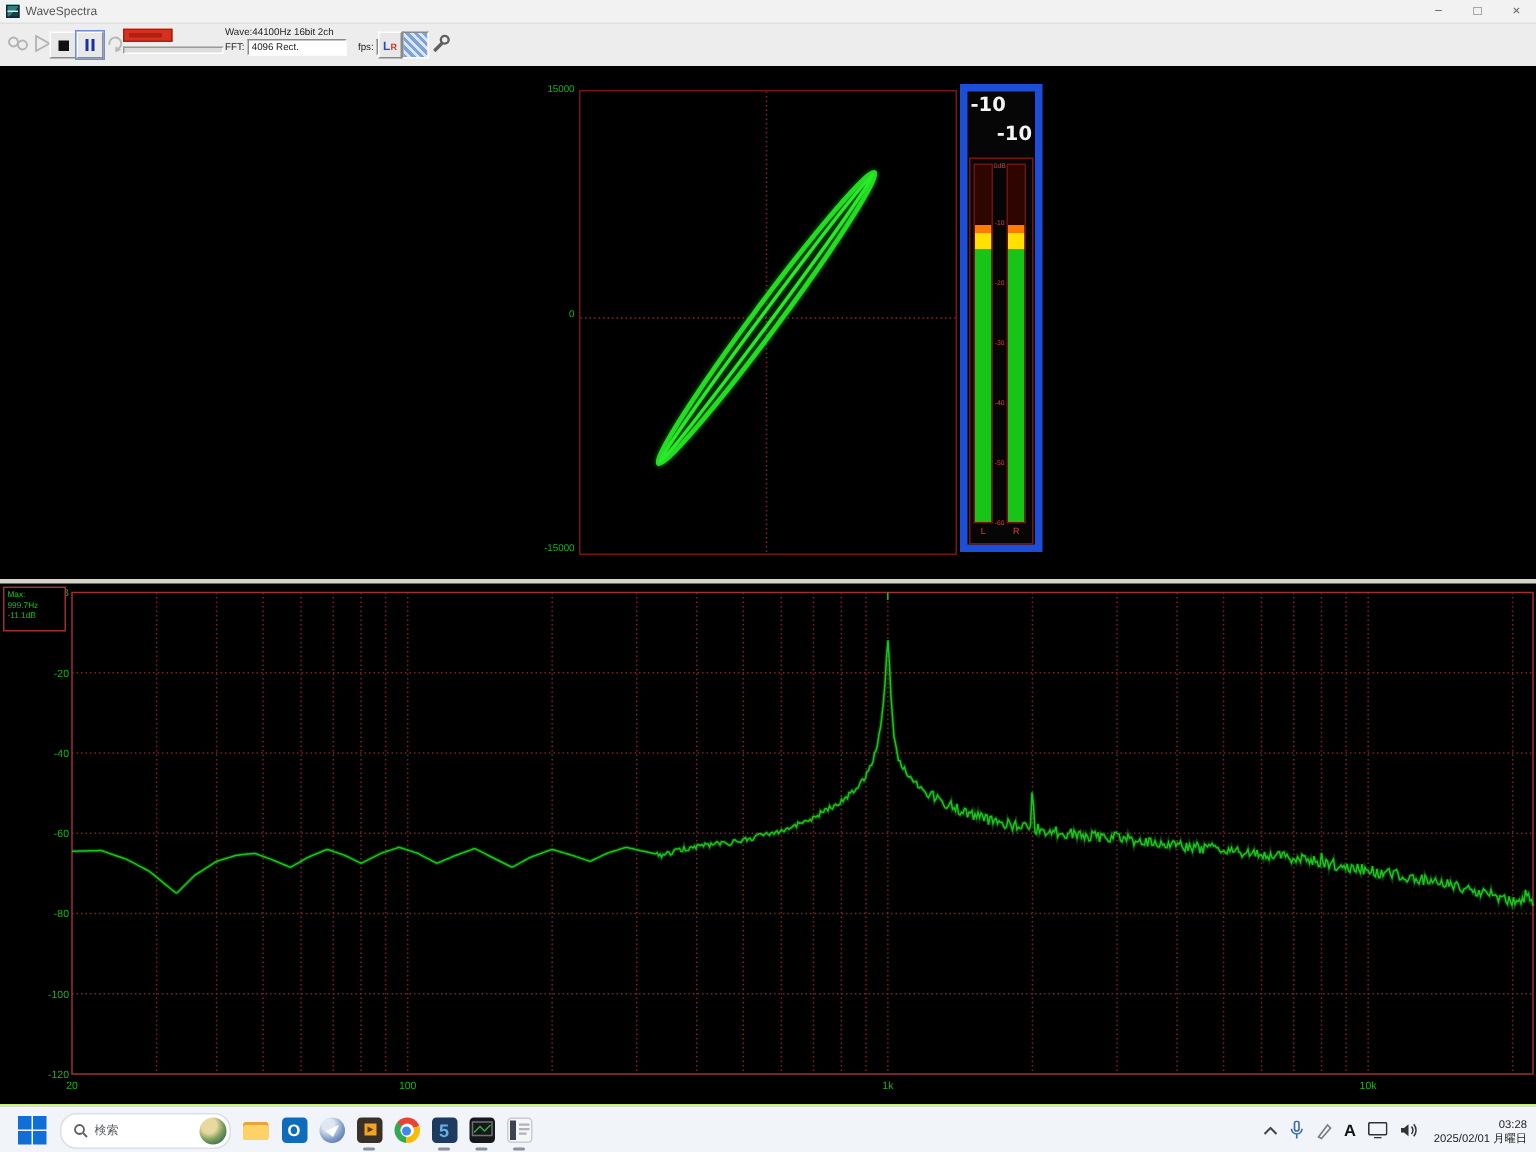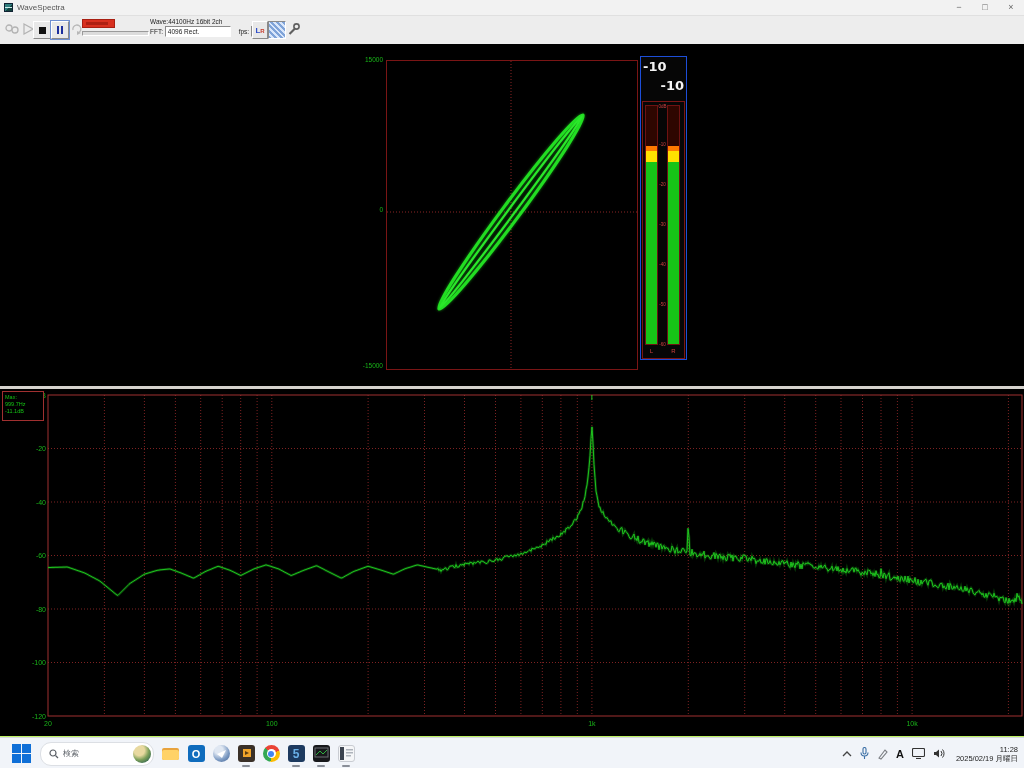--- a/index.html
+++ b/index.html
@@ -29,21 +29,21 @@
   .tb-text{position:absolute;left:150px;top:1px;font-size:6.5px;color:#222;line-height:9px;}
   .tb-field{display:inline-block;background:#fff;border:1px solid;border-color:#8a8a8a #fff #fff #8a8a8a;
     padding:0 2px;font-size:6.5px;color:#222;}
   .fft-field{width:60px;}
   .fps-field{width:10px;text-align:right;}
   
   .scope-section{position:absolute;left:0;top:44px;width:1024px;height:342px;background:#000;}
   .liss-label{position:absolute;width:36px;text-align:right;font-size:6.5px;color:#18b418;}
   .liss-plot{position:absolute;left:386px;top:16px;width:250px;height:308px;border:1px solid #7a1515;background:#000;}
   .meter-panel{position:absolute;left:640px;top:12px;width:45px;height:302px;background:#060606;
-    border:1px solid #1d4ed8;}
+    border:5px solid #1d4ed8;}
   .peak-box{height:42px;color:#f4f4f4;font-weight:bold;font-size:13px;line-height:19px;font-family:"DejaVu Sans",sans-serif;}
   .pk-l{padding-left:2px;}
   .pk-r{text-align:right;padding-right:2px;}
   .meter-body{position:absolute;left:1px;top:44px;width:41px;height:256px;border:1px solid #7a1515;}
   .mbar{position:absolute;top:3px;width:13px;height:240px;border:1px solid #6e1212;box-sizing:border-box;}
   #bar-l{left:2px;} #bar-r{left:24px;}
   .mscale{position:absolute;left:15px;top:3px;width:9px;height:240px;font-size:4.5px;color:#d04040;}
   .mscale div{position:absolute;width:100%;text-align:center;}
   .ch-lab{position:absolute;top:246px;width:13px;text-align:center;font-size:6px;color:#d04040;}
   
@@ -329,19 +329,19 @@
       <span class="ime-a">A</span>
       <svg width="13" height="11">
         <rect x="0.5" y="0.5" width="12" height="8" rx="1" fill="none" stroke="#333" stroke-width="1.1"></rect>
         <path d="M4 10.5 L9 10.5" stroke="#333" stroke-width="1.1"></path>
       </svg>
       <svg width="13" height="11">
         <path d="M1 4 L3 4 L6 1.5 L6 9.5 L3 7 L1 7 Z" fill="#333"></path>
         <path d="M8 3 A4 4 0 0 1 8 8 M9.5 1.5 A6 6 0 0 1 9.5 9.5" fill="none" stroke="#333" stroke-width="1"></path>
       </svg>
       <div class="clock">
-        <div>11:28</div>
-        <div>2025/02/19 月曜日</div>
+        <div>03:28</div>
+        <div>2025/02/01 月曜日</div>
       </div>
     </div>
   </div>
 
 </div>
 
 </body></html>

